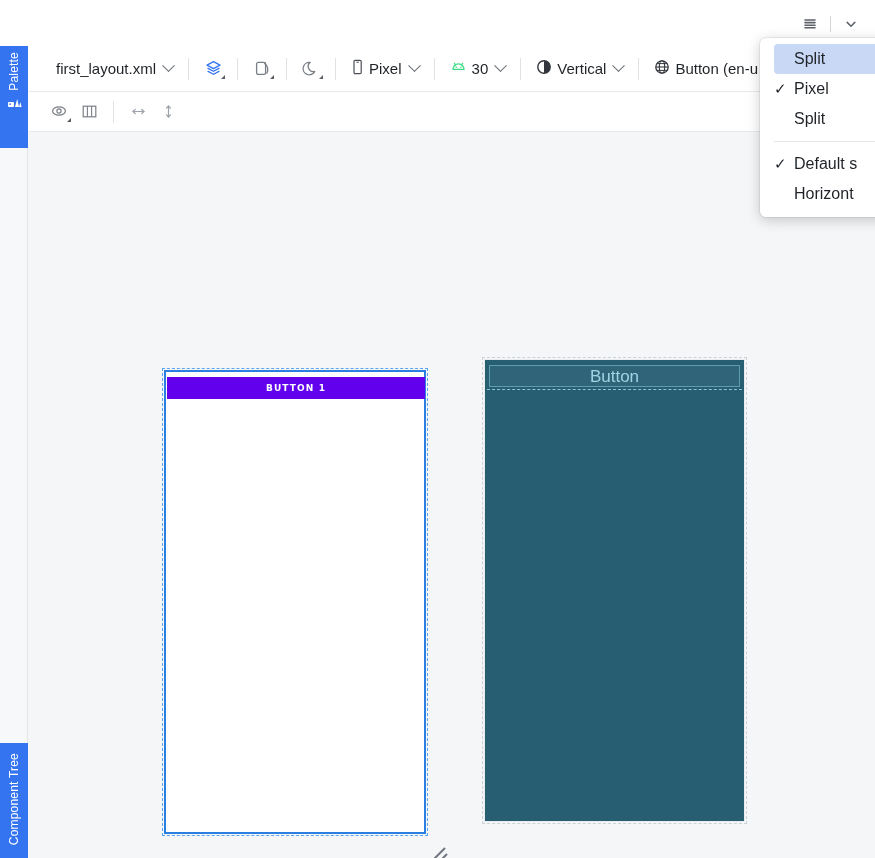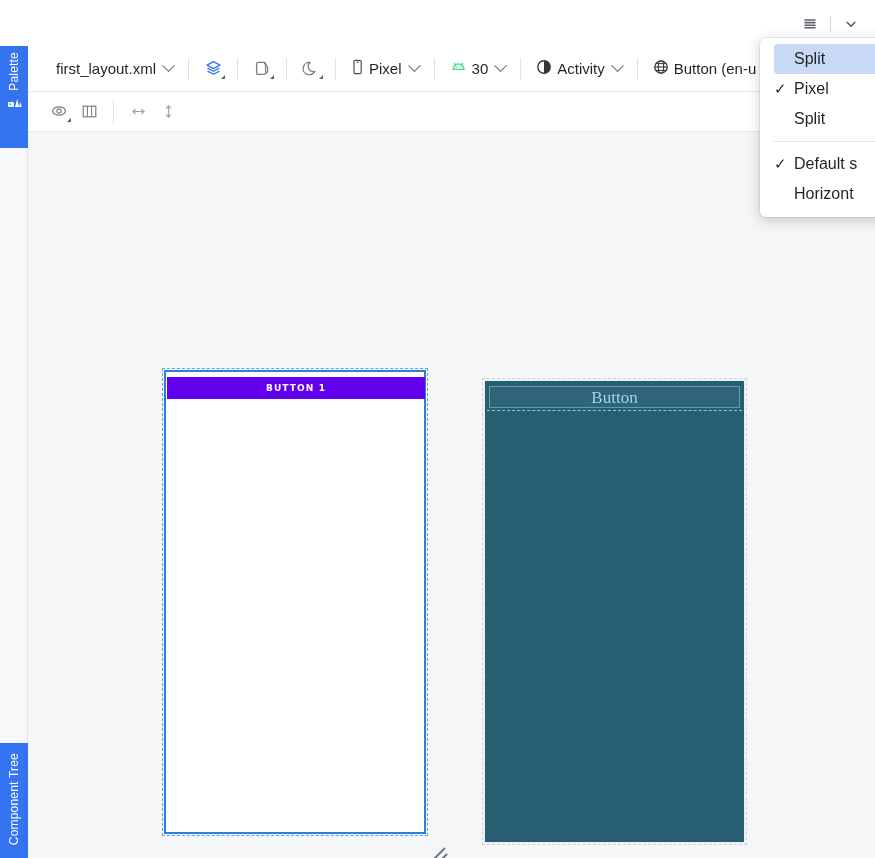--- a/index.html
+++ b/index.html
@@ -180,27 +180,26 @@
     display: flex;
     align-items: center;
     justify-content: center;
     font-family: "DejaVu Sans", sans-serif;
     cursor: pointer;
   }
 
   
   .surface-blueprint {
     position: absolute;
-    left: 456px; top: 248px;
+    left: 456px; top: 227px;
     width: 261px; height: 463px;
     background: #275e72;
     border: 1px solid #e9ecef;
     outline: 1px dashed #ccd2d8;
     outline-offset: 1px;
-    font-family: Liberation Serif, serif;
   }
   .bp-button {
     position: absolute;
     left: 4px; top: 5px;
     width: 251px; height: 22px;
     border: 1px solid #5e9cb0;
     background: rgba(255,255,255,0.045);
     display: flex;
     align-items: center;
     justify-content: center;
@@ -382,21 +381,21 @@
 
       <div class="vsep"></div>
 
       <div class="tb-item">
         <span>
           <svg width="16" height="16" viewBox="0 0 16 16">
             <circle cx="8" cy="8" r="6.2" fill="none" stroke="#32363c" stroke-width="1.4"></circle>
             <path d="M8 1.8 A6.2 6.2 0 0 1 8 14.2 Z" fill="#32363c"></path>
           </svg>
         </span>
-        <span>Activity</span>
+        <span>Vertical</span>
         <i class="chev"></i>
       </div>
 
       <div class="vsep"></div>
 
       <div class="tb-item">
         <span>
           <svg width="16" height="16" viewBox="0 0 16 16">
             <circle cx="8" cy="8" r="6.2" fill="none" stroke="#32363c" stroke-width="1.3"></circle>
             <ellipse cx="8" cy="8" rx="2.7" ry="6.2" fill="none" stroke="#32363c" stroke-width="1.1"></ellipse>

